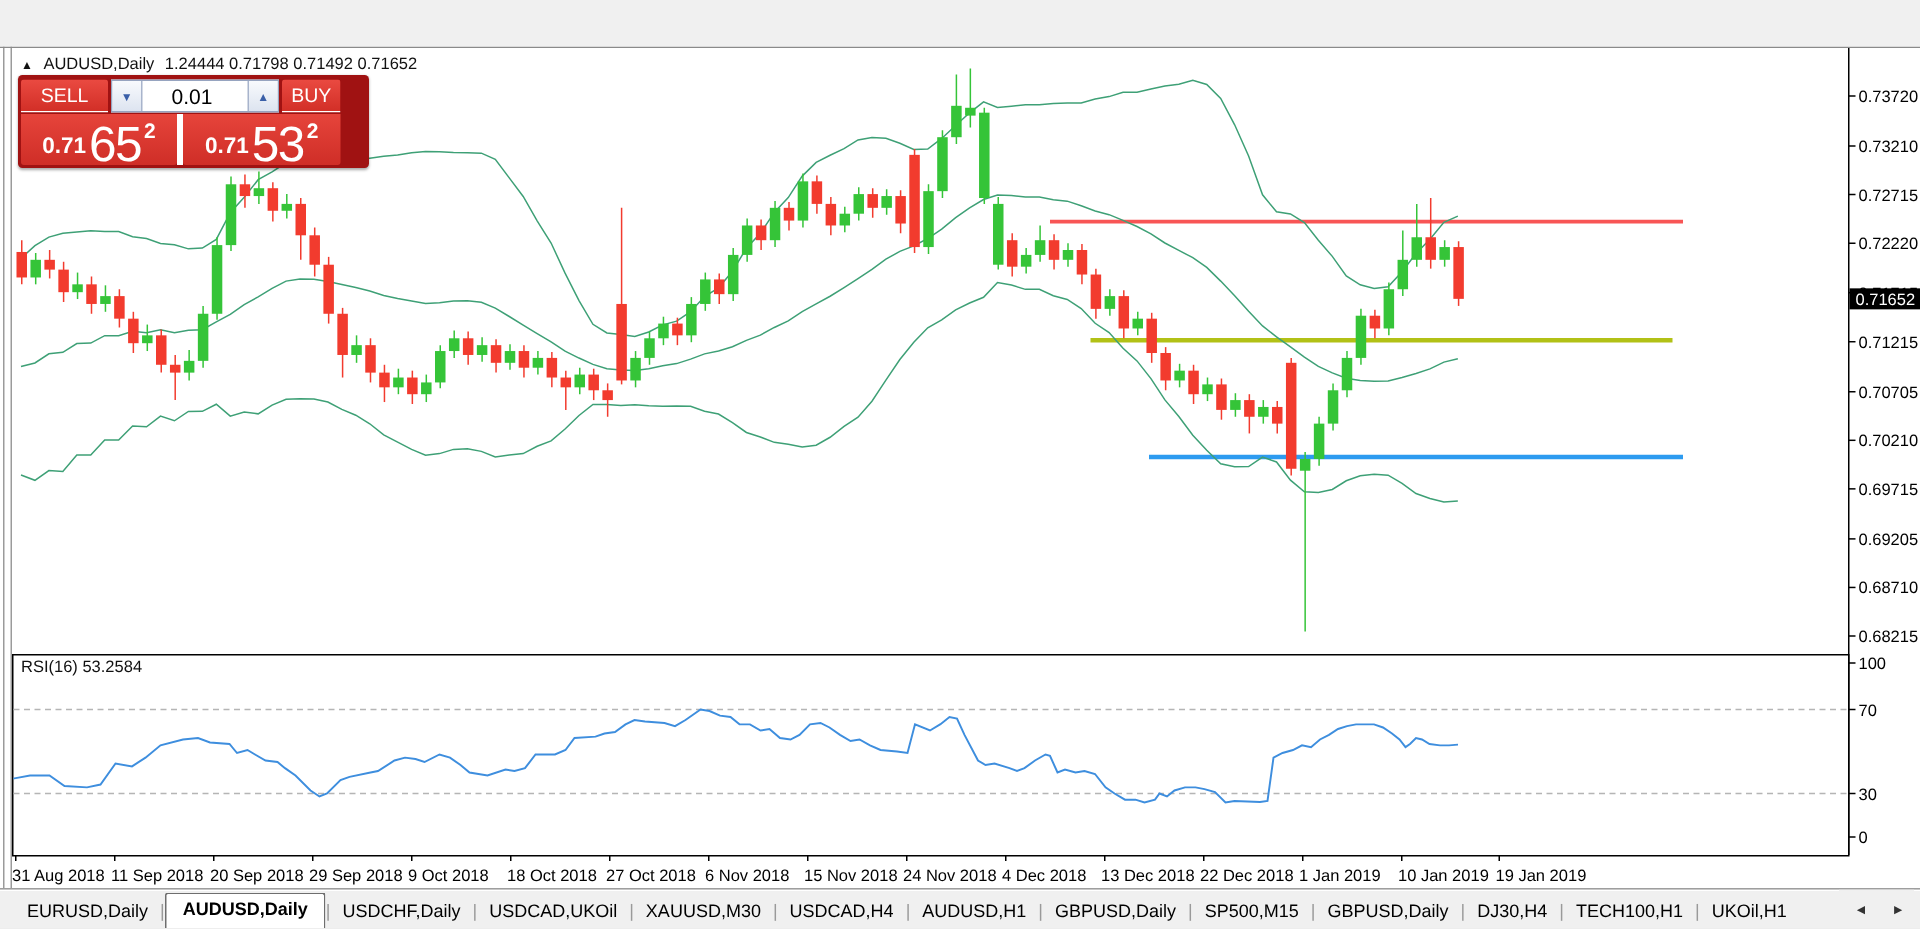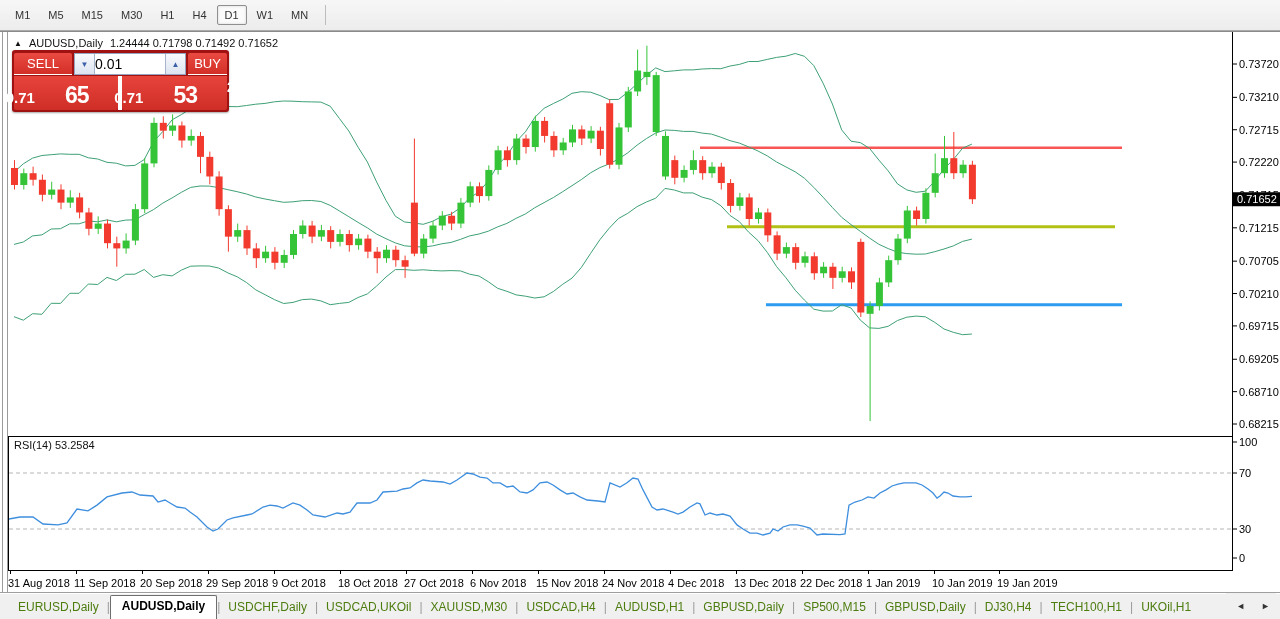--- a/index.html
+++ b/index.html
@@ -12,60 +12,48 @@
   .toolbar-sep{width:1px;height:20px;background:#bdbdbd;margin:0 8px;}
 
   .chart-svg{position:absolute;top:31px;left:0;}
 
   .info-line{position:absolute;top:37px;left:14px;font-size:11px;color:#111;display:flex;align-items:center;gap:7px;}
   .info-arrow{font-size:8px;color:#111;}
 
   .rsi-label{position:absolute;top:439px;left:14px;font-size:11px;color:#111;}
 
   
-  .trade-panel{position:absolute;left:12px;top:50px;width:217px;height:62px;background:#a01212;border-radius:3px;box-shadow:0 1px 2px rgba(0,0,0,.35);}
+  .trade-panel{position:absolute;left:12px;top:50px;width:234px;height:62px;background:#a01212;border-radius:3px;box-shadow:0 1px 2px rgba(0,0,0,.35);}
   .tp-btn{position:absolute;top:3px;height:22px;background:linear-gradient(#ea4a41,#d22f27);border-bottom:1px solid #fff;color:#fff;font-size:13px;display:flex;align-items:center;justify-content:center;border-radius:2px 2px 0 0;box-sizing:border-box;}
   .tp-sell{left:2px;width:58px;}
   .tp-buy{left:176px;width:39px;}
   .tp-vol{position:absolute;left:62px;top:3px;width:112px;height:22px;background:#fff;border:1px solid #96a4c0;display:flex;box-sizing:border-box;}
   .tp-spin{width:20px;height:100%;background:linear-gradient(#f8fafd,#dde4f0);border-right:1px solid #a8b4cc;display:flex;align-items:center;justify-content:center;font-size:8px;color:#3a5fa8;box-sizing:border-box;}
   .tp-spin.up{border-right:none;border-left:1px solid #a8b4cc;}
-  .tp-vol-val{flex:1;font-size:14px;color:#000;text-align:left;line-height:20px;padding-right:4px;}
-  .tp-price{position:absolute;top:26px;height:34px;background:linear-gradient(#e6443b,#cf2e27);color:#fff;display:flex;align-items:flex-end;justify-content:center;border-radius:0 0 2px 2px;gap:28px;}
+  .tp-vol-val{flex:1;font-size:14px;color:#000;text-align:center;line-height:20px;padding-right:4px;}
+  .tp-price{position:absolute;top:26px;height:34px;background:linear-gradient(#e6443b,#cf2e27);color:#fff;display:flex;align-items:flex-end;justify-content:center;border-radius:0 0 2px 2px;}
   .tp-price-sell{left:2px;width:104px;}
   .tp-price-buy{left:110px;width:105px;}
   .tp-div{position:absolute;left:106px;top:26px;width:4px;height:34px;background:#fff;}
   .tp-small{font-size:15px;font-weight:bold;margin-bottom:4px;}
-  .tp-big{font-size:23px;font-weight:bold;line-height:29px;letter-spacing:-1px;margin-left:2px;}
+  .tp-big{font-size:33px;font-weight:normal;line-height:29px;letter-spacing:-1px;margin-left:2px;}
   .tp-sup{font-size:14px;font-weight:bold;margin-bottom:15px;margin-left:2px;}
 
   
   .tabbar{position:absolute;left:0;top:592px;width:1280px;height:27px;background:#f0f0f0;border-top:1px solid #9e9e9e;box-shadow:inset 0 1px 0 #fff;display:flex;align-items:flex-end;padding-left:10px;box-sizing:border-box;overflow:hidden;}
-  .tab{font-size:12px;color:#4d7c0f;padding:3px 8px 5px;white-space:nowrap;}
+  .tab{font-size:12px;color:#000000;padding:3px 8px 5px;white-space:nowrap;}
   .tab.active{background:#fff;border:1px solid #6e6e6e;border-bottom:none;font-weight:bold;color:#000;border-radius:2px 2px 0 0;padding:3px 11px 6px;}
   .tab-sep{color:#9a9a9a;font-size:12px;padding-bottom:5px;}
   .tab-arrows{position:absolute;right:4px;bottom:0;height:26px;display:flex;align-items:center;gap:16px;font-size:9px;color:#333;background:#f0f0f0;padding:0 6px 0 10px;}
 </style>
 </head>
 <body>
 
 <div id="app">
 
-  <div class="toolbar">
-      <div class="tf-btn">M1</div>
-      <div class="tf-btn">M5</div>
-      <div class="tf-btn">M15</div>
-      <div class="tf-btn">M30</div>
-      <div class="tf-btn">H1</div>
-      <div class="tf-btn">H4</div>
-      <div class="tf-btn active">D1</div>
-      <div class="tf-btn">W1</div>
-      <div class="tf-btn">MN</div>
-      <div class="toolbar-sep"></div>
-    </div>
 
   <svg class="chart-svg" width="1280" height="561" viewBox="0 0 1280 561">
       <rect x="0" y="0" width="1280" height="561" fill="#fff"></rect>
       <line x1="2.5" y1="0" x2="2.5" y2="561" stroke="#9b9b9b"></line>
       <line x1="7.5" y1="0" x2="7.5" y2="561" stroke="#9b9b9b"></line>
       <line x1="0" y1="0.5" x2="1280" y2="0.5" stroke="#8a8a8a"></line>
       <defs>
         <clipPath id="mainClip">
           <rect x="8" y="1" width="1224" height="404"></rect>
         </clipPath>
@@ -384,21 +372,21 @@
       <span class="tp-sup">2</span>
     </div>
     <div class="tp-div"></div>
     <div class="tp-price tp-price-buy">
       <span class="tp-small">0.71</span>
       <span class="tp-big">53</span>
       <span class="tp-sup">2</span>
     </div>
   </div>
 
-  <div class="rsi-label">RSI(14) 53.2584</div>
+  <div class="rsi-label">RSI(16) 53.2584</div>
 
   <div class="tabbar">
     <div class="tab">EURUSD,Daily</div>
       <span class="tab-sep">|</span>
       <div class="tab active">AUDUSD,Daily</div>
       <span class="tab-sep">|</span>
       <div class="tab">USDCHF,Daily</div>
       <span class="tab-sep">|</span>
       <div class="tab">USDCAD,UKOil</div>
       <span class="tab-sep">|</span>

